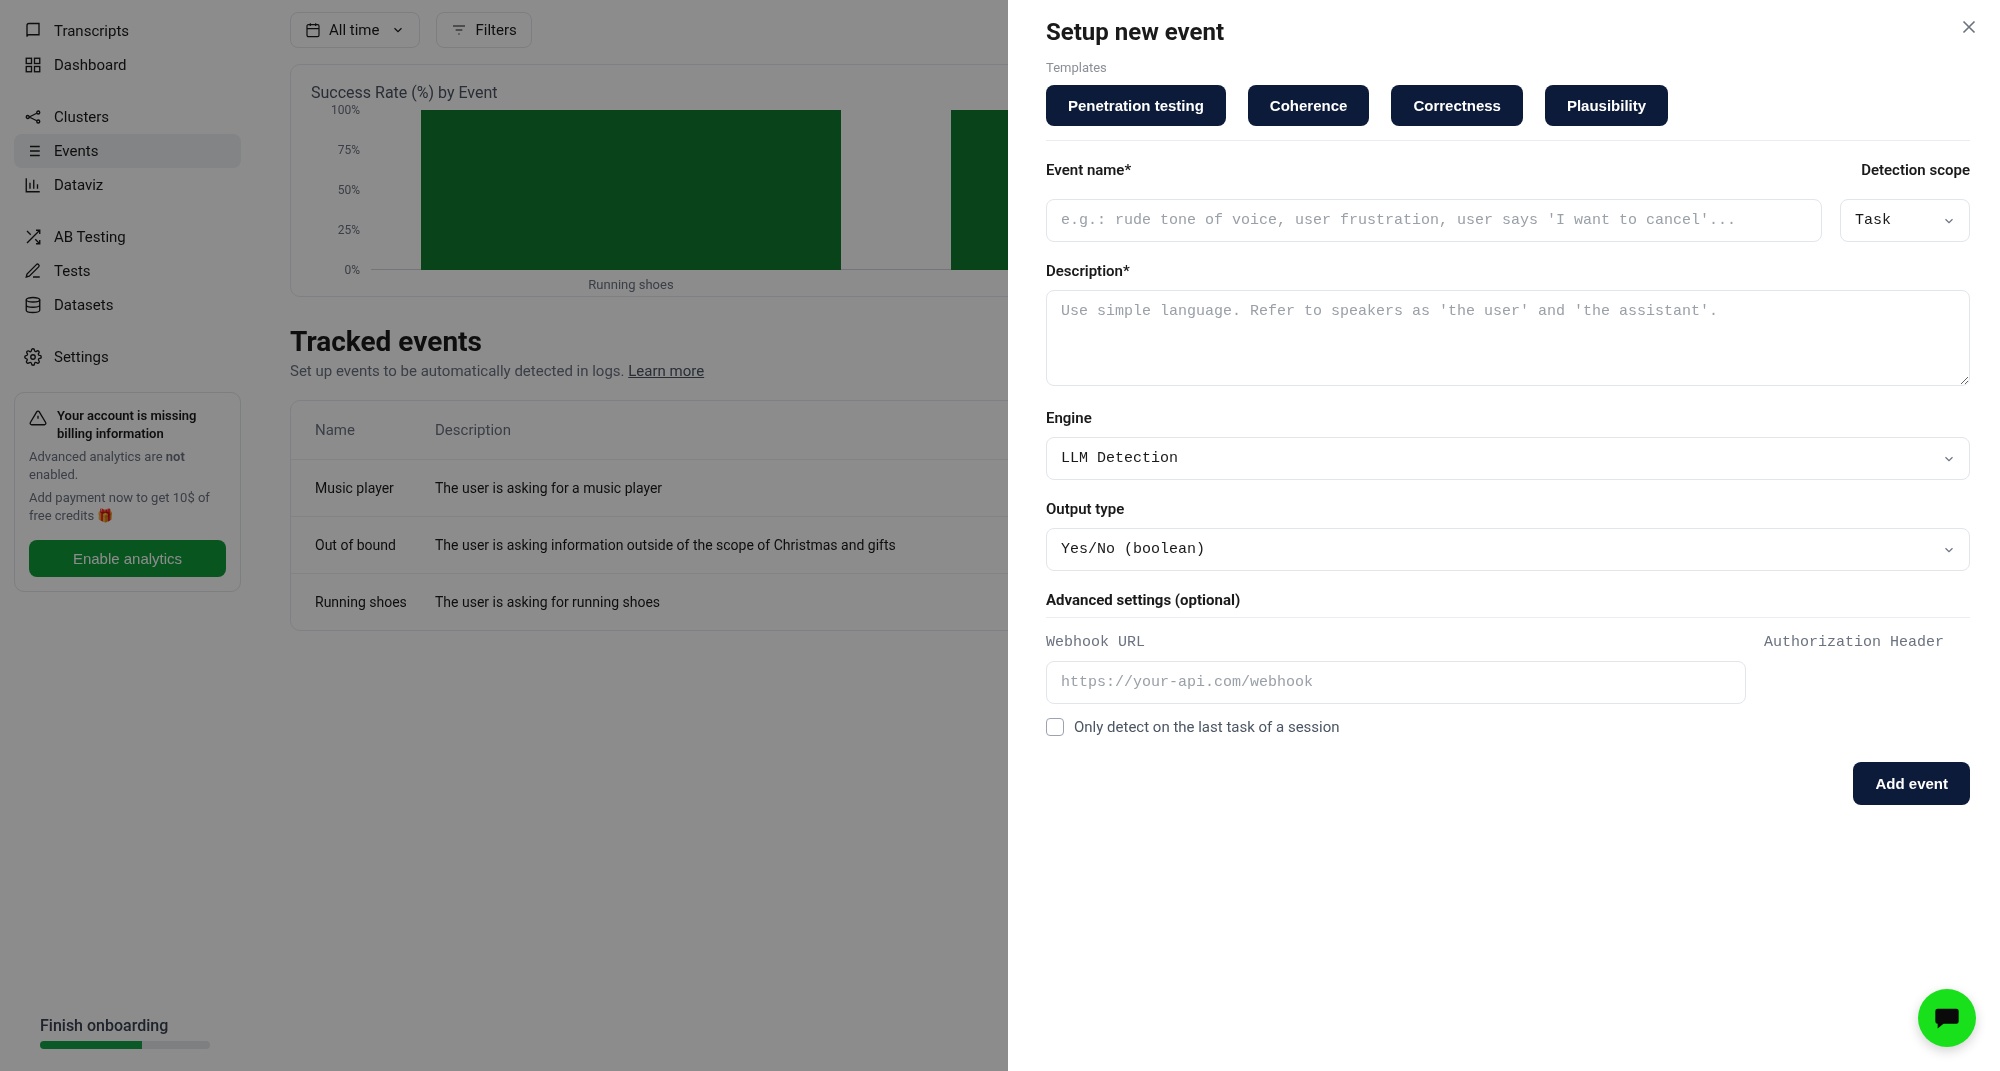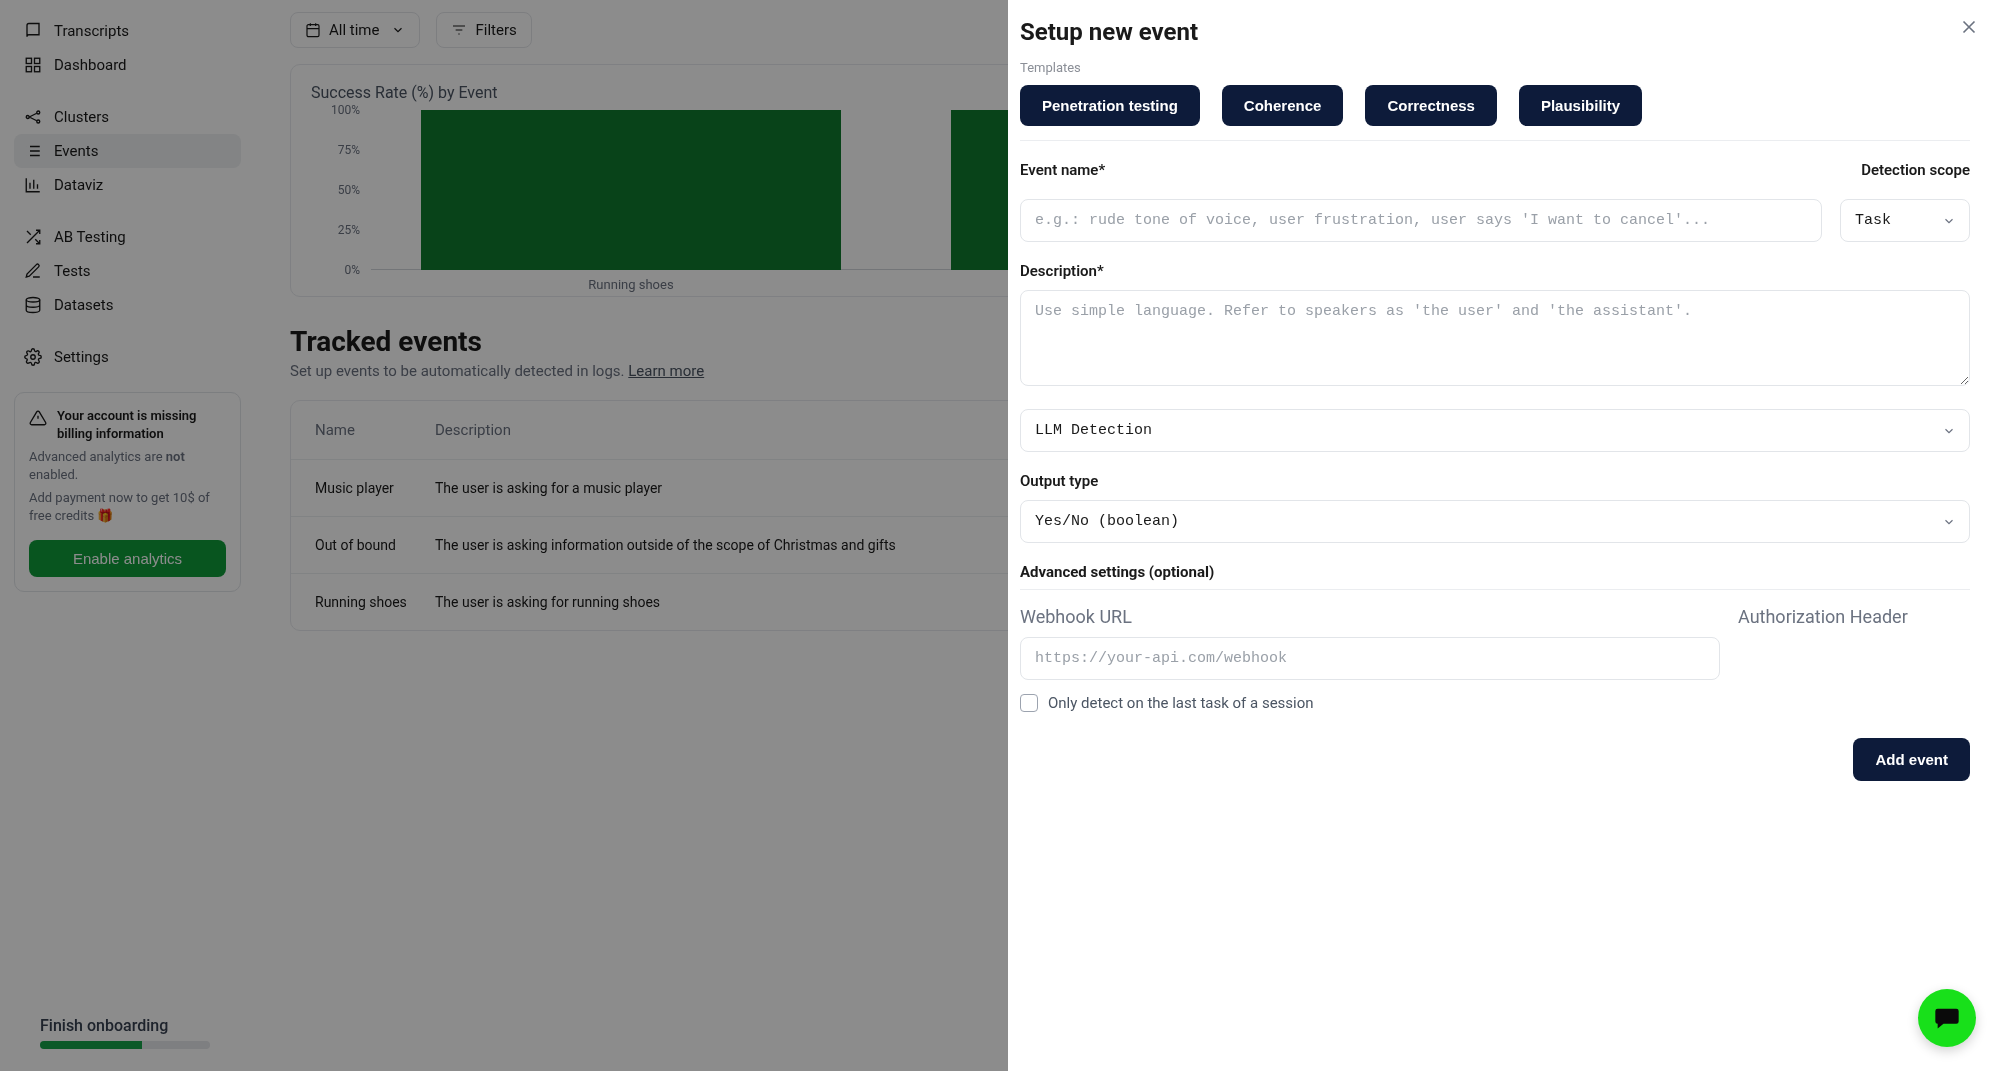--- a/index.html
+++ b/index.html
@@ -92,21 +92,21 @@
 .col-desc { flex:1; }
 
 .overlay {
   position:absolute; inset:0;
   background:rgba(0,0,0,0.45);
 }
 
 .drawer {
   position:absolute; right:0; top:0; height:100%;
   width:992px; background:#fff;
-  padding: 18px 30px 30px 12px;
+  padding: 18px 30px 30px 38px;
   overflow-y:auto;
 }
 .drawer h1 { font-size:24px; font-weight:700; margin-bottom:14px; }
 .close-x {
   position:absolute; top:16px; right:18px; width:24px; height:24px;
   cursor:pointer; color:#6b7280;
 }
 .tmpl-lab { font-size:13px; color:#8b8f97; margin-bottom:10px; }
 .tmpl-row { display:flex; gap:22px; margin-bottom:8px; }
 .tmpl-btn {
@@ -125,21 +125,21 @@
 .inp::placeholder, .ta::placeholder { color:#9aa0a8; }
 .ta { resize: both; height:96px; }
 .sel-wrap { position:relative; }
 .sel-wrap .chev { position:absolute; right:14px; top:50%; transform:translateY(-50%); color:#6b7280; pointer-events:none;}
 .scope-sel { width:130px; }
 .field-block { margin-bottom:20px; }
 .adv-head { font-size:15px; font-weight:700; margin-bottom:8px; }
 .adv-cols { display:flex; gap:18px; }
 .wh-col { flex:0 0 700px; }
 .ah-col { flex:1; }
-.sublab { font-size:18px; color:#6b7280; margin-bottom:10px; }
+.sublab { font-size:15px; color:#6b7280; margin-bottom:10px;font-family:Liberation Mono, monospace; }
 .ck-row { display:flex; align-items:center; gap:10px; margin-top:14px; color:#4b5563; font-size:15px;}
 .ck { width:18px; height:18px; border:1.5px solid #9ca3af; border-radius:4px; background:#fff;}
 .add-btn {
   float:right; margin-top:26px;
   background:#0d1b3a; color:#fff; border:none; border-radius:8px;
   padding:13px 22px; font-size:15px; font-weight:600; cursor:pointer;
 }
 
 .chat-fab {
   position:absolute; right:24px; bottom:24px;
@@ -372,20 +372,21 @@
         </span>
     </div>
   </div>
 
   <div class="field-block">
     <div class="lab">Description*</div>
     <textarea class="ta" placeholder="Use simple language. Refer to speakers as 'the user' and 'the assistant'." style=""></textarea>
   </div>
 
   <div class="field-block">
+    <div class="lab">Engine</div>
     <div class="sel-wrap">
       <input class="inp" readonly="" value="LLM Detection" style="">
       <span class="chev">
           <svg viewBox="0 0 24 24" width="14" height="14" fill="none" stroke="currentColor" stroke-width="2">
             <path d="M6 9l6 6 6-6"></path>
           </svg>
         </span>
     </div>
   </div>
 

